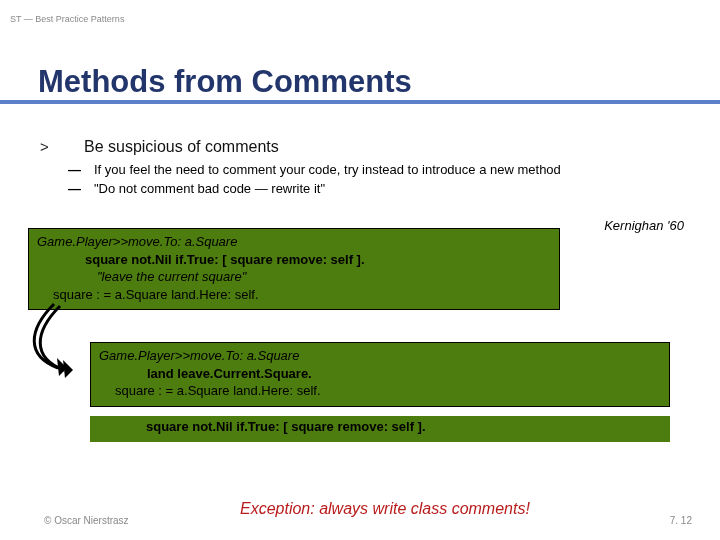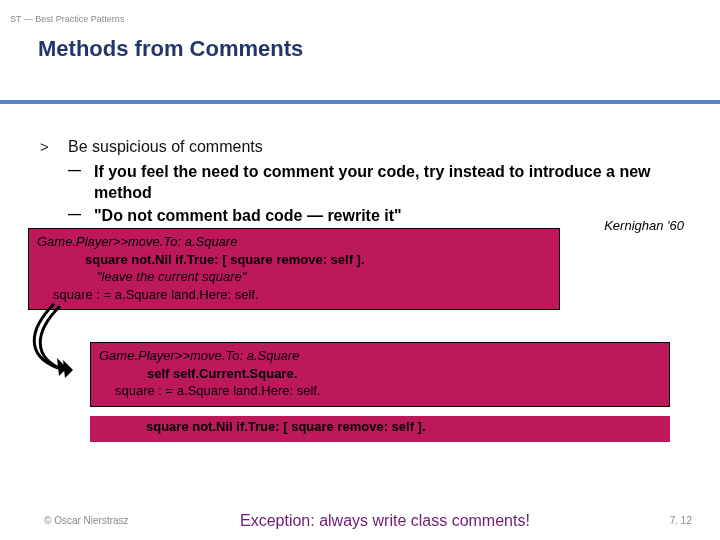--- a/index.html
+++ b/index.html
@@ -13,23 +13,23 @@
   }
   .header-label {
     position: absolute;
     top: 14px;
     left: 10px;
     font-size: 9px;
     color: #8a8a8a;
   }
   .title {
     position: absolute;
-    top: 36px;
+    top: 64px;
     left: 38px;
-    font-size: 22px;
+    font-size: 31px;
     font-weight: bold;
     color: #23366b;
   }
   .title-underline {
     position: absolute;
     top: 100px;
     left: 0;
     width: 720px;
     height: 4px;
     background: #5b7fc9;
@@ -37,56 +37,56 @@
   .bullet-marker {
     position: absolute;
     top: 138px;
     left: 40px;
     font-size: 15px;
     color: #222;
   }
   .bullet-main {
     position: absolute;
     top: 138px;
-    left: 68px;
+    left: 84px;
     font-size: 16px;
     color: #111;
   }
   .sub-list {
     position: absolute;
     top: 162px;
     left: 68px;
     width: 600px;
   }
   .sub-item {
     display: flex;
     margin-bottom: 2px;
   }
   .sub-dash {
     font-weight: bold;
     font-size: 13px;
     width: 26px;
     flex-shrink: 0;
   }
   .sub-text {
-    font-weight: bold;
-    font-size: 16px;
+    font-weight: normal;
+    font-size: 13px;
     line-height: 1.3;
   }
   .attribution {
     position: absolute;
     top: 218px;
     right: 36px;
     font-style: italic;
     font-size: 13px;
   }
   .code-box {
     position: absolute;
     border: 1.5px solid #000;
-    background: #be185d;
+    background: #4d7c0f;
     padding: 4px 8px 6px 8px;
     font-size: 13px;
     line-height: 1.35;
   }
   .cb1 { top: 228px; left: 28px; width: 532px; }
   .cb2 { top: 342px; left: 90px; width: 580px; }
   .cb3 { top: 416px; left: 90px; width: 580px; border: none; padding-top: 2px; }
   .code-sig { font-style: italic; }
   .code-bold { font-weight: bold; margin-left: 48px; }
   .code-comment { font-style: italic; margin-left: 60px; }
@@ -100,24 +100,25 @@
   }
   .copyright {
     position: absolute;
     bottom: 14px;
     left: 44px;
     font-size: 10px;
     color: #888;
   }
   .exception {
     position: absolute;
-    bottom: 10px;
+    bottom: 22px;
     left: 240px;
+    font-style: italic;
     font-size: 16px;
-    color: #701a75;
+    color: #b91c1c;
   }
   .page-num {
     position: absolute;
     bottom: 14px;
     right: 28px;
     font-size: 10px;
     color: #888;
     margin-left: 40px;
   }
 </style>
@@ -153,21 +154,21 @@
 
 <svg class="arrow-svg" viewBox="0 0 72 90">
   <path d="M 36 4 C 10 30, 8 56, 40 68" stroke="#000" stroke-width="3" fill="none"></path>
   <path d="M 36 4 C 10 30, 8 56, 40 68" stroke="#000" stroke-width="3" fill="none" transform="translate(6,2)"></path>
   <polygon points="40,68 30,58 32,76" fill="#000" transform="translate(9,0)"></polygon>
   <polygon points="40,68 30,58 32,76" fill="#000" transform="translate(15,2)"></polygon>
 </svg>
 
 <div class="code-box cb2">
   <div class="code-sig">Game.Player&gt;&gt;move.To: a.Square</div>
-  <div class="code-bold">self self.Current.Square.</div>
+  <div class="code-bold">land leave.Current.Square.</div>
   <div class="code-plain">square : = a.Square land.Here: self.</div>
 </div>
 
 <div class="code-box cb3">
   <div class="code-bold">square not.Nil if.True: [ square remove: self ].</div>
 </div>
 
 <div class="copyright">© Oscar Nierstrasz</div>
 <div class="exception">Exception: always write class comments!</div>
 <div class="page-num">7. 12</div>

